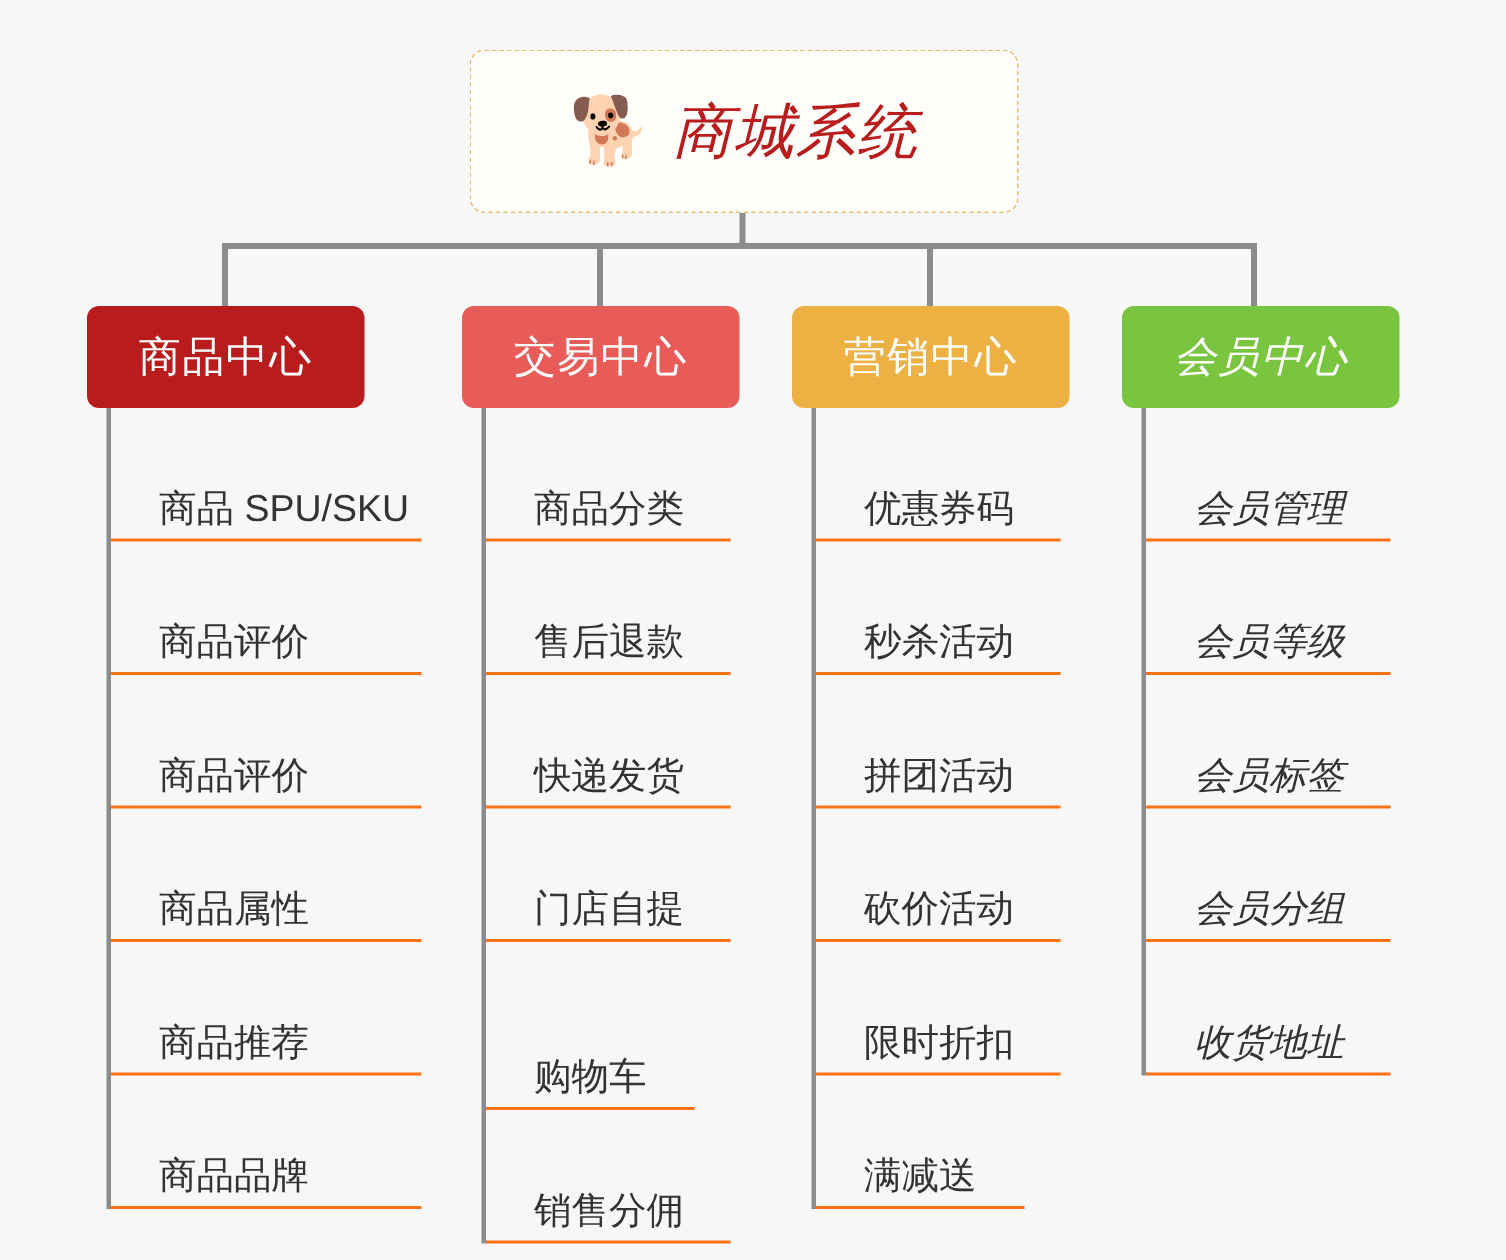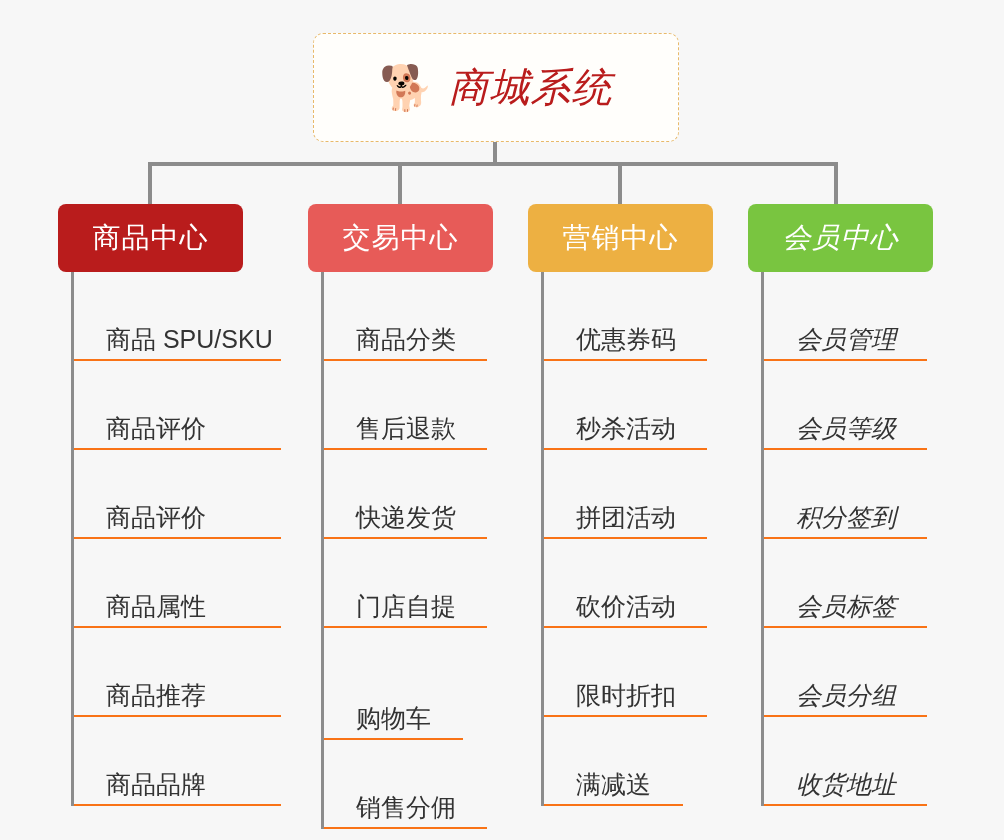--- a/index.html
+++ b/index.html
@@ -220,23 +220,20 @@
         <div class="col-head" style="background: rgb(121, 197, 64);">
           <span>会员中心</span>
         </div>
         <div class="col-items">
           <div class="leaf leaf-0">
             <span class="leaf-label">会员管理</span>
           </div>
           <div class="leaf leaf-1">
             <span class="leaf-label">会员等级</span>
           </div>
-          <div class="leaf leaf-2">
-            <span class="leaf-label">积分签到</span>
-          </div>
           <div class="leaf leaf-3">
             <span class="leaf-label">会员标签</span>
           </div>
           <div class="leaf leaf-4">
             <span class="leaf-label">会员分组</span>
           </div>
           <div class="leaf leaf-5">
             <span class="leaf-label">收货地址</span>
           </div>
         </div>

